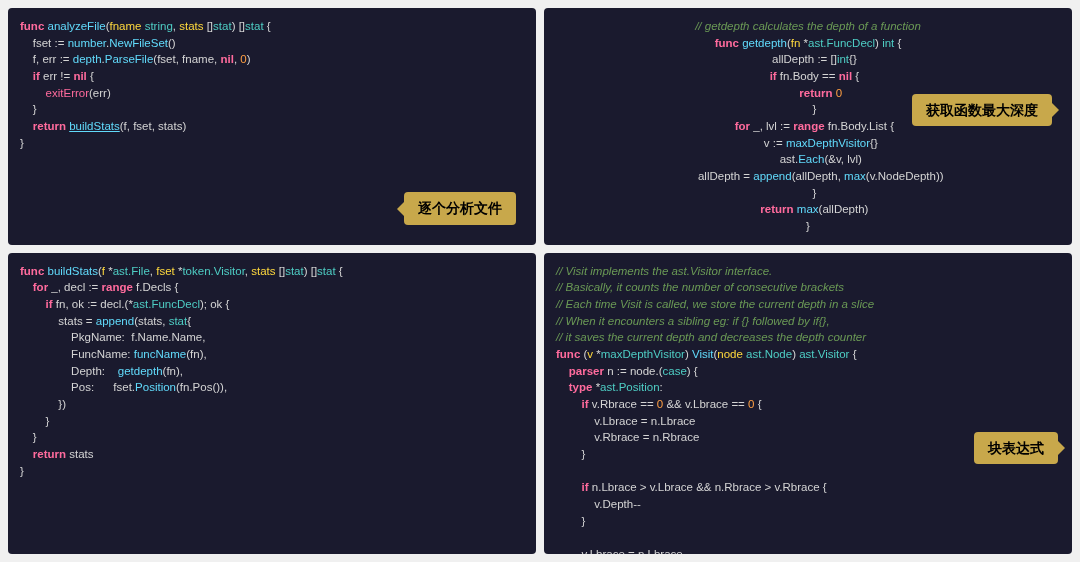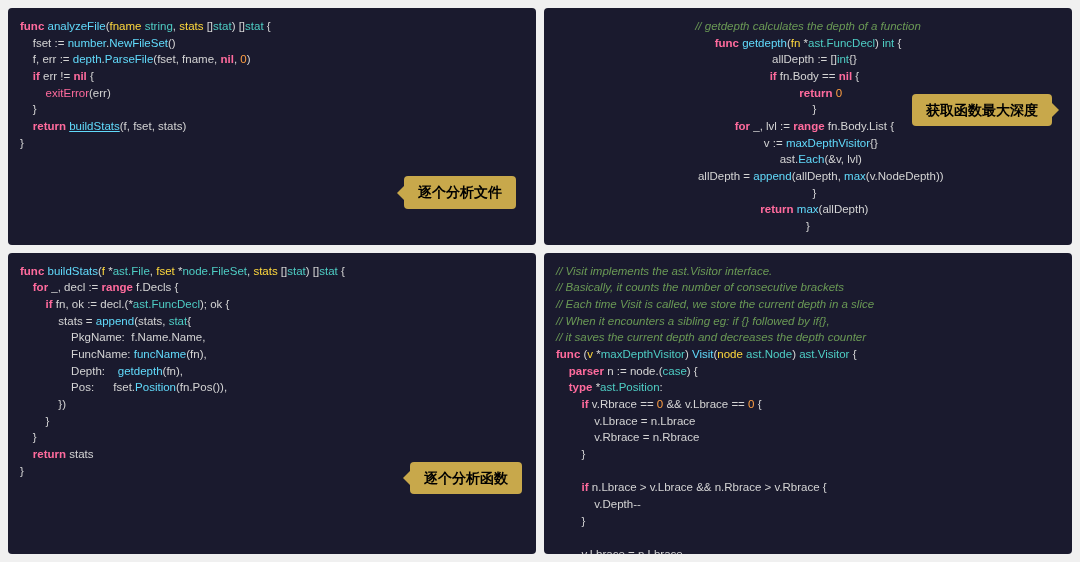--- a/index.html
+++ b/index.html
@@ -93,21 +93,21 @@
   <div class="code-block top-left" style="min-height:180px;">
     <pre><span class="kw">func</span> <span class="fn">analyzeFile</span>(<span class="param">fname</span> <span class="type">string</span>, <span class="param">stats</span> []<span class="type">stat</span>) []<span class="type">stat</span> {
     <span class="var">fset</span> := <span class="fn">number</span>.<span class="fn">NewFileSet</span>()
     <span class="var">f</span>, <span class="var">err</span> := <span class="fn">depth</span>.<span class="fn">ParseFile</span>(<span class="var">fset</span>, <span class="var">fname</span>, <span class="kw">nil</span>, <span class="num">0</span>)
     <span class="kw">if</span> <span class="var">err</span> != <span class="kw">nil</span> {
         <span class="fn highlight">exitError</span>(<span class="var">err</span>)
     }
     <span class="kw">return</span> <span class="fn underline">buildStats</span>(<span class="var">f</span>, <span class="var">fset</span>, <span class="var">stats</span>)
 }</pre>
 
-    <div class="callout callout-left" style="right: 20px; bottom: 36px;">逐个分析文件</div>
+    <div class="callout callout-left" style="right: 20px; bottom: 20px;">逐个分析文件</div>
   </div>
 
   <div class="code-block top-right" style="min-height:180px;">
     <pre><span class="comment">// getdepth calculates the depth of a function</span>
 <span class="kw">func</span> <span class="fn">getdepth</span>(<span class="param">fn</span> *<span class="type">ast.FuncDecl</span>) <span class="type">int</span> {
     <span class="var">allDepth</span> := []<span class="type">int</span>{}
     <span class="kw">if</span> <span class="var">fn</span>.Body == <span class="kw">nil</span> {
         <span class="kw">return</span> <span class="num">0</span>
     }
     <span class="kw">for</span> _, <span class="var">lvl</span> := <span class="kw">range</span> <span class="var">fn</span>.Body.List {
@@ -115,35 +115,34 @@
         <span class="var">ast</span>.<span class="fn">Each</span>(&amp;<span class="var">v</span>, <span class="var">lvl</span>)
         <span class="var">allDepth</span> = <span class="fn">append</span>(<span class="var">allDepth</span>, <span class="fn">max</span>(<span class="var">v</span>.NodeDepth))
     }
     <span class="kw">return</span> <span class="fn">max</span>(<span class="var">allDepth</span>)
 }</pre>
 
     <div class="callout callout-right" style="right: 20px; top: 38px; margin-top: 48px;">获取函数最大深度</div>
   </div>
 
   <div class="code-block bottom-left" style="min-height:220px;">
-    <pre><span class="kw">func</span> <span class="fn">buildStats</span>(<span class="param">f</span> *<span class="type">ast.File</span>, <span class="param">fset</span> *<span class="type">node.FileSet</span>, <span class="param">stats</span> []<span class="type">stat</span>) []<span class="type">stat</span> {
+    <pre><span class="kw">func</span> <span class="fn">buildStats</span>(<span class="param">f</span> *<span class="type">ast.File</span>, <span class="param">fset</span> *<span class="type">token.Visitor</span>, <span class="param">stats</span> []<span class="type">stat</span>) []<span class="type">stat</span> {
     <span class="kw">for</span> _, <span class="var">decl</span> := <span class="kw">range</span> <span class="var">f</span>.Decls {
         <span class="kw">if</span> <span class="var">fn</span>, <span class="var">ok</span> := <span class="var">decl</span>.(*<span class="type">ast.FuncDecl</span>); <span class="var">ok</span> {
             <span class="var">stats</span> = <span class="fn">append</span>(<span class="var">stats</span>, <span class="type">stat</span>{
                 PkgName:  <span class="var">f</span>.Name.Name,
                 FuncName: <span class="fn">funcName</span>(<span class="var">fn</span>),
                 Depth:    <span class="fn">getdepth</span>(<span class="var">fn</span>),
                 Pos:      <span class="var">fset</span>.<span class="fn">Position</span>(<span class="var">fn</span>.Pos()),
             })
         }
     }
     <span class="kw">return</span> <span class="var">stats</span>
 }</pre>
 
-    <div class="callout callout-left" style="right: 14px; bottom: 60px;">逐个分析函数</div>
   </div>
 
   <div class="code-block bottom-right" style="min-height:220px;">
     <pre><span class="comment">// Visit implements the ast.Visitor interface.</span>
 <span class="comment">// Basically, it counts the number of consecutive brackets</span>
 <span class="comment">// Each time Visit is called, we store the current depth in a slice</span>
 <span class="comment">// When it encounters a sibling eg: if {} followed by if{},</span>
 <span class="comment">// it saves the current depth and decreases the depth counter</span>
 <span class="kw">func</span> (<span class="param">v</span> *<span class="type">maxDepthVisitor</span>) <span class="fn">Visit</span>(<span class="param">node</span> <span class="type">ast.Node</span>) <span class="type">ast.Visitor</span> {
     <span class="kw">parser</span> <span class="var">n</span> := <span class="var">node</span>.(<span class="type">case</span>) {
@@ -158,15 +157,16 @@
         }
 
         <span class="var">v</span>.Lbrace = <span class="var">n</span>.Lbrace
         .Rbrace = .Rbrace
         .Depth++
         .NodeDepth = (.NodeDepth, .Depth)
     }
      
 }</pre>
 
+    <div class="callout callout-right" style="right: 14px; bottom: 90px;">块表达式</div>
   </div>
 
 </div>
 
 </body></html>

